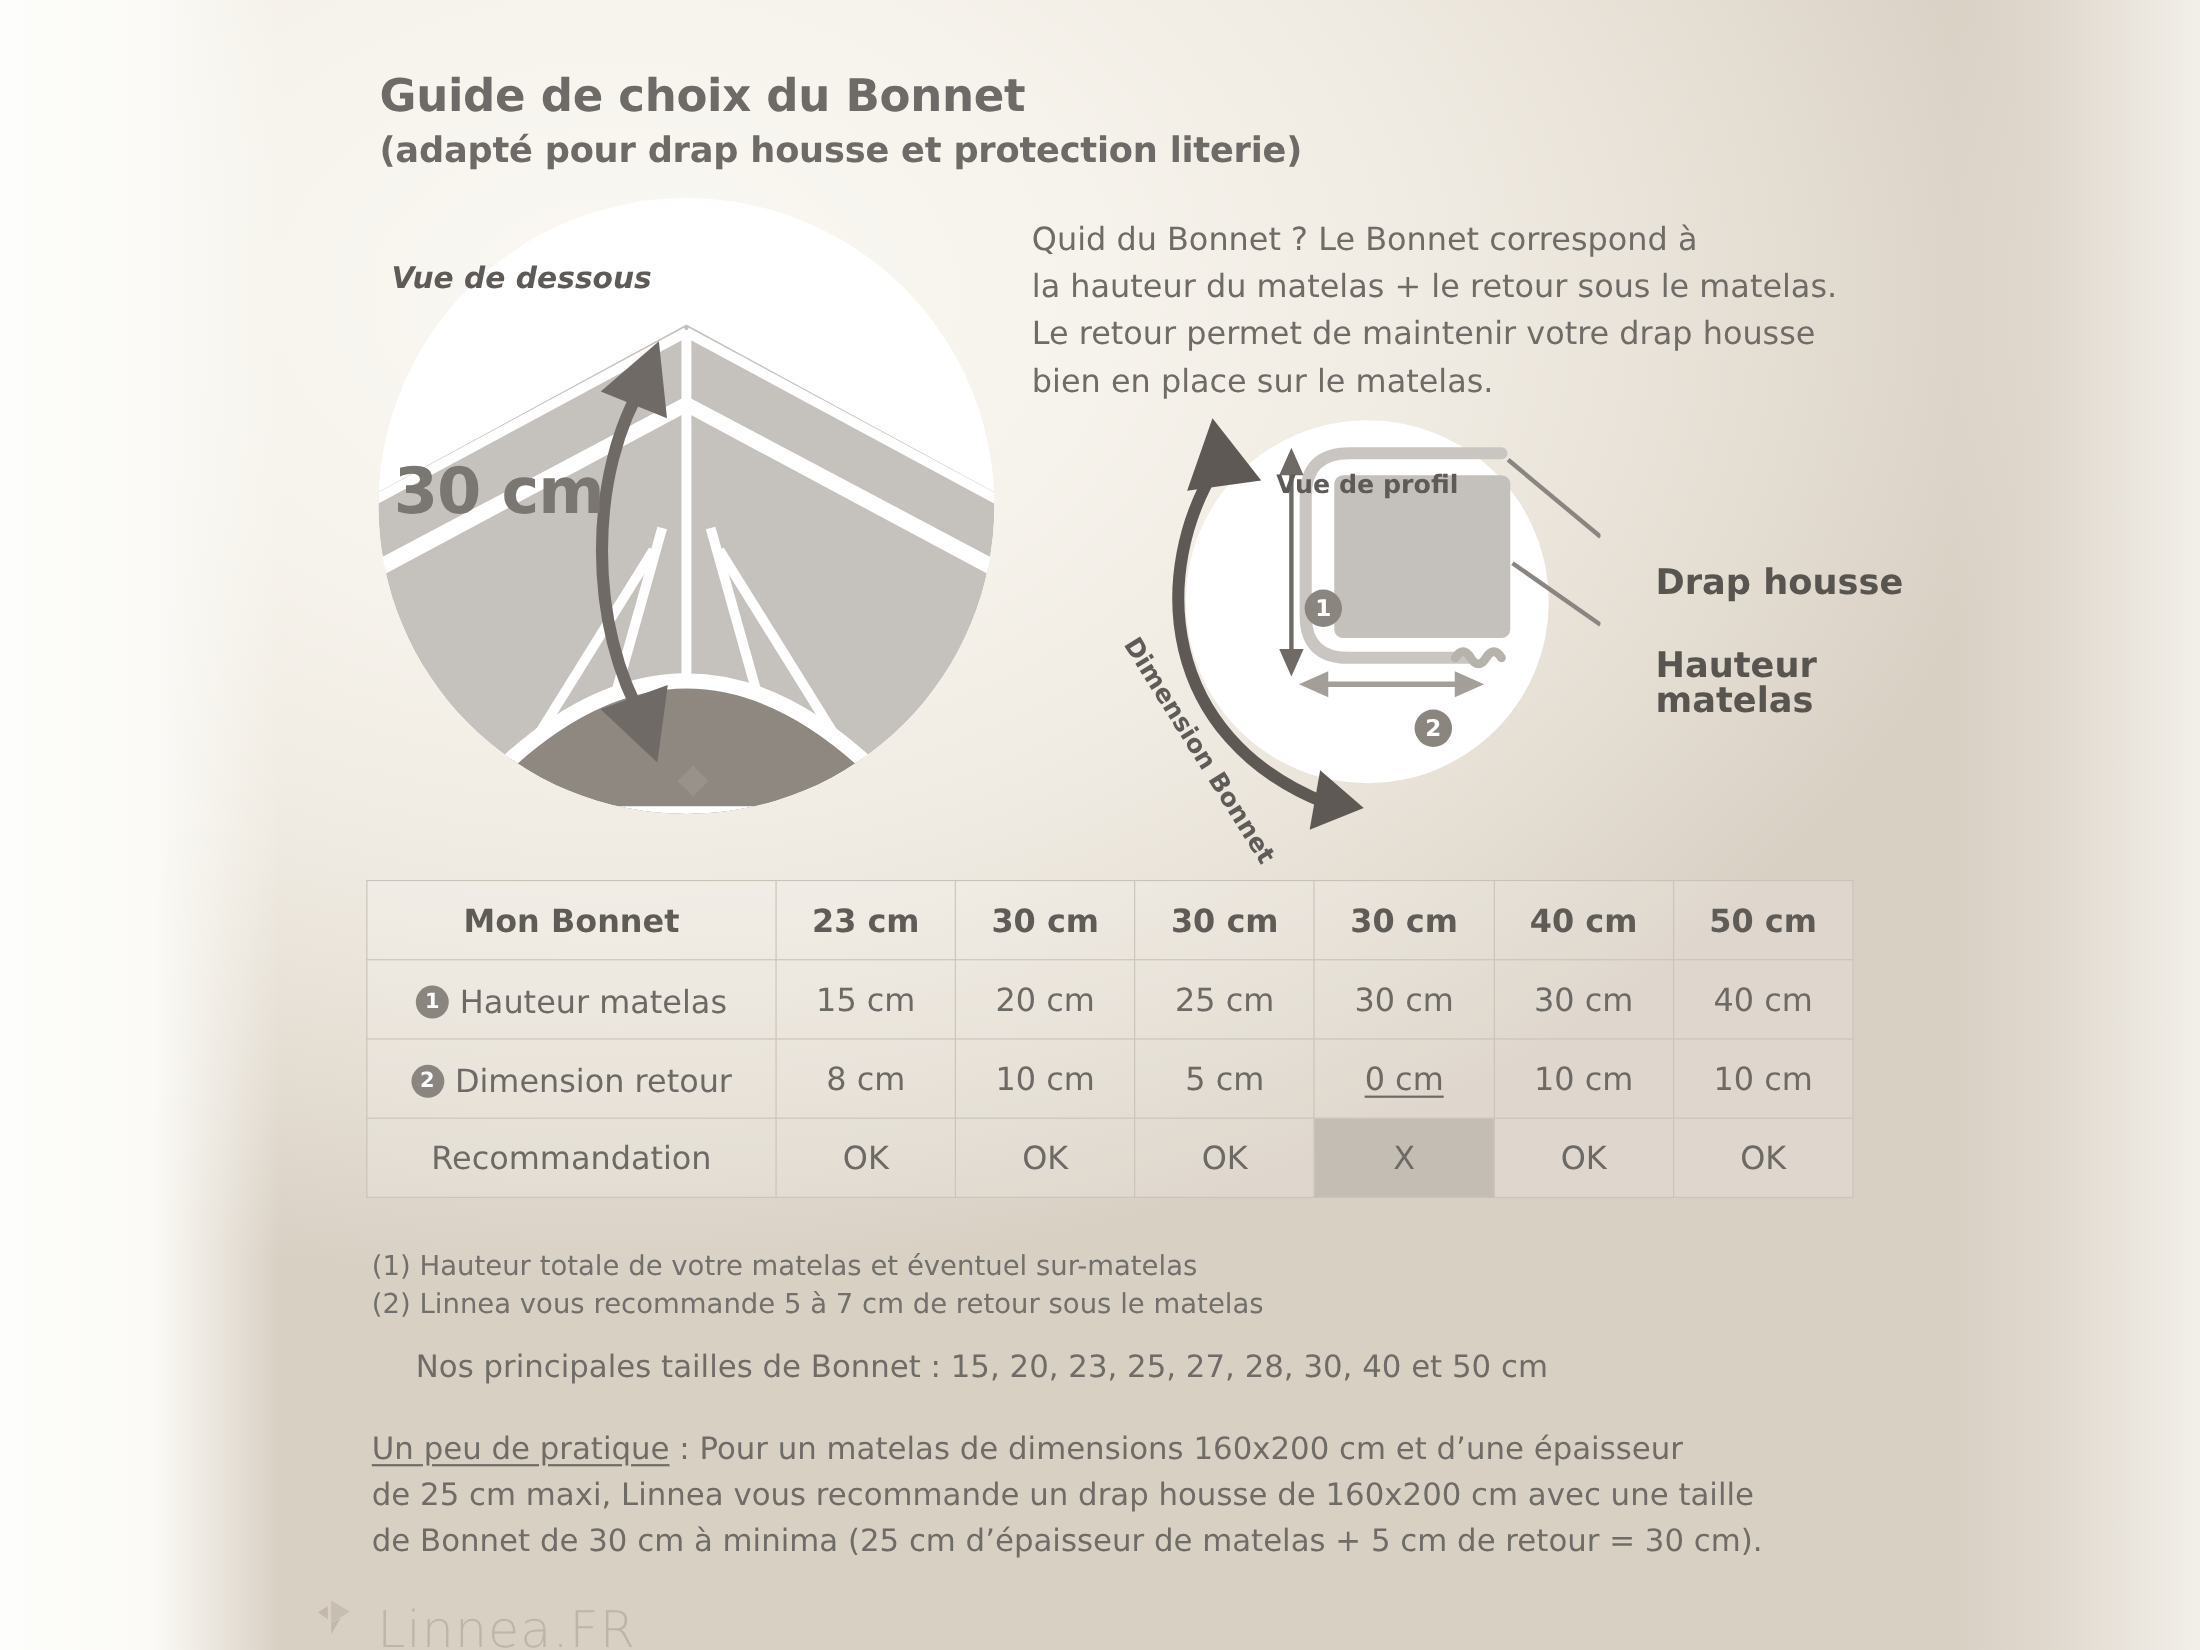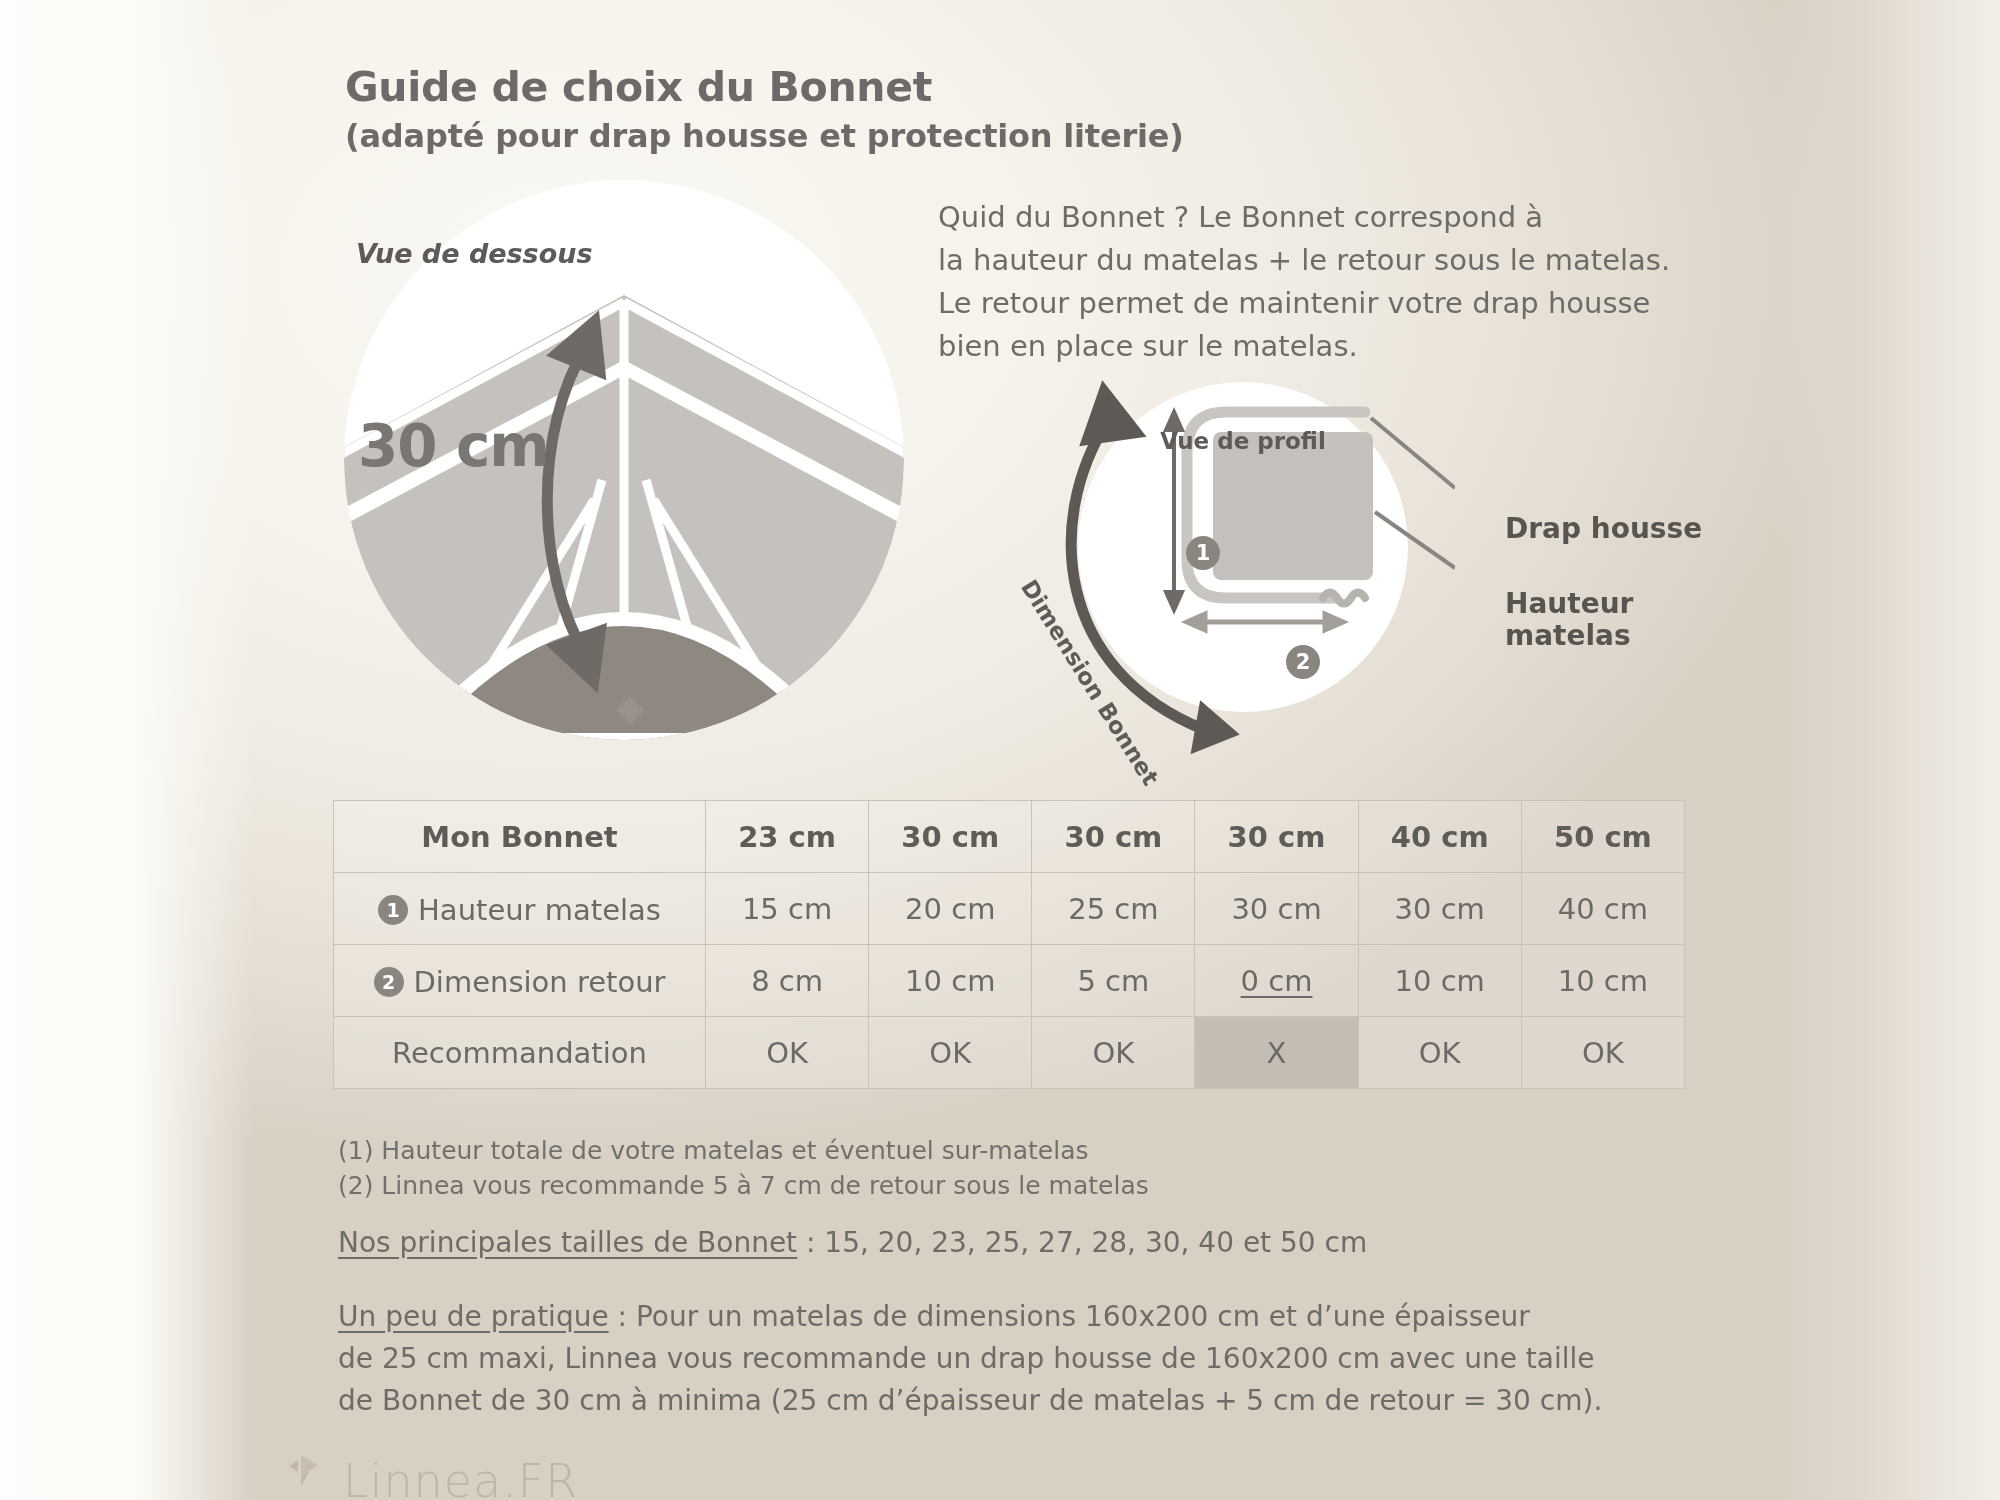--- a/index.html
+++ b/index.html
@@ -96,21 +96,21 @@
   #label-dimension {
     position: absolute; left: 1038px; top: 575px;
     width: 240px; height: 40px;
     font-size: 23px; font-weight: bold; color: #5e5b58;
     transform: rotate(58deg);
     transform-origin: left top;
     z-index: 7; white-space: nowrap;
   }
   .callout-label {
     position: absolute;
-    font-size: 28px; font-weight: bold; color: #58544f;
+    font-size: 32px; font-weight: bold; color: #58544f;
     line-height: 32px; z-index: 7; white-space: nowrap;
   }
   #lbl-drap { left: 1505px; top: 513px; }
   #lbl-hauteur { left: 1505px; top: 588px; }
 
   
   .badge {
     display: inline-flex; align-items: center; justify-content: center;
     width: 30px; height: 30px; border-radius: 50%;
     background: #8a857f; color: #ffffff;
@@ -159,21 +159,21 @@
   
   #notes {
     position: absolute; left: 338px; top: 1133px;
     font-size: 25px; line-height: 35px; color: #72706c;
   }
   #notes div { white-space: nowrap; }
   #sizes {
     position: absolute; left: 338px; top: 1226px;
     font-size: 28px; color: #6f6c68; white-space: nowrap;
   }
-  #sizes .u { text-decoration: underline; text-underline-offset: 5px; }
+  #sizes .u { text-underline-offset: 5px; margin-left: 40px; }
   #practice {
     position: absolute; left: 338px; top: 1296px;
     font-size: 28px; line-height: 42px; color: #6f6c68;
   }
   #practice div { white-space: nowrap; }
   #practice .u { text-decoration: underline; text-underline-offset: 5px; }
 
   
   #logo {
     position: absolute; left: 285px; top: 1432px;

